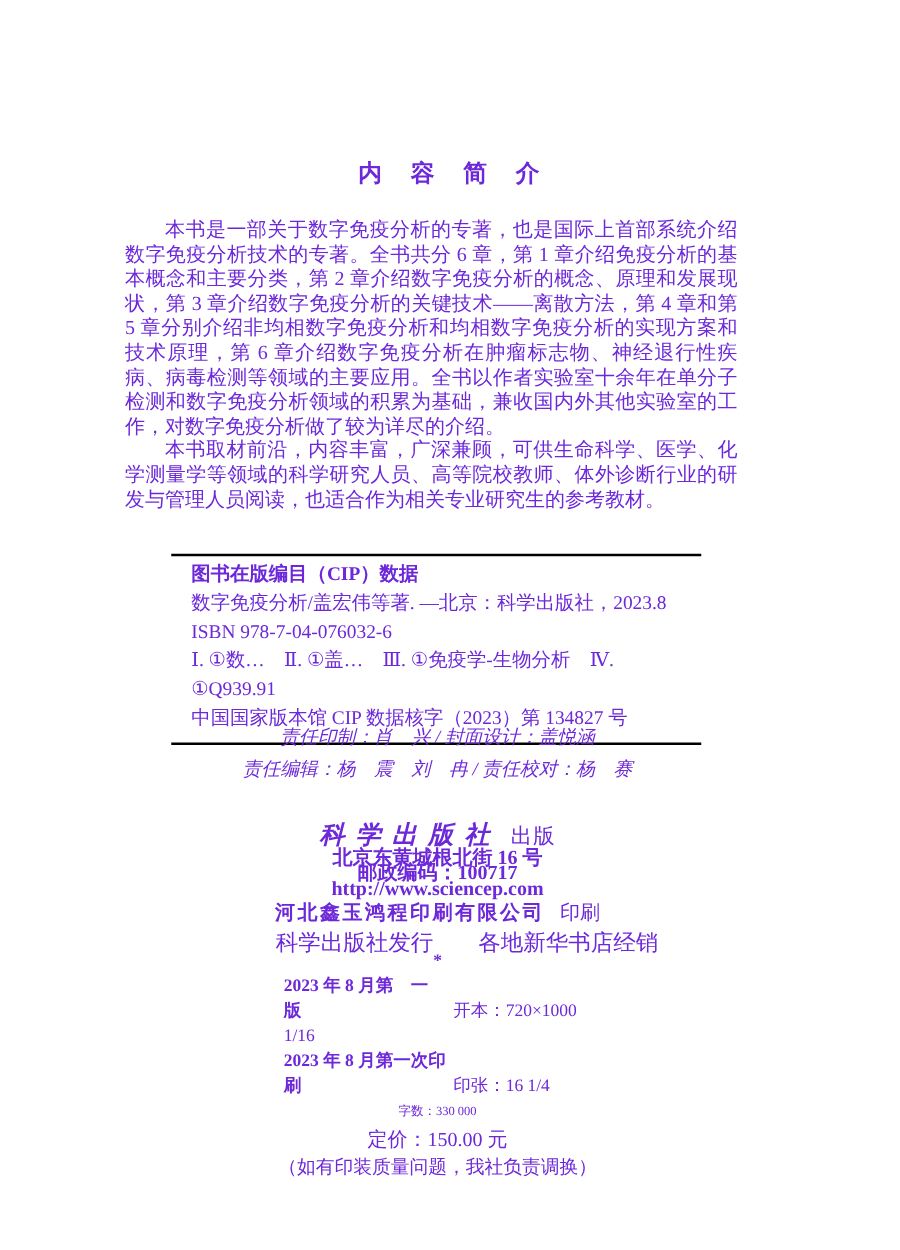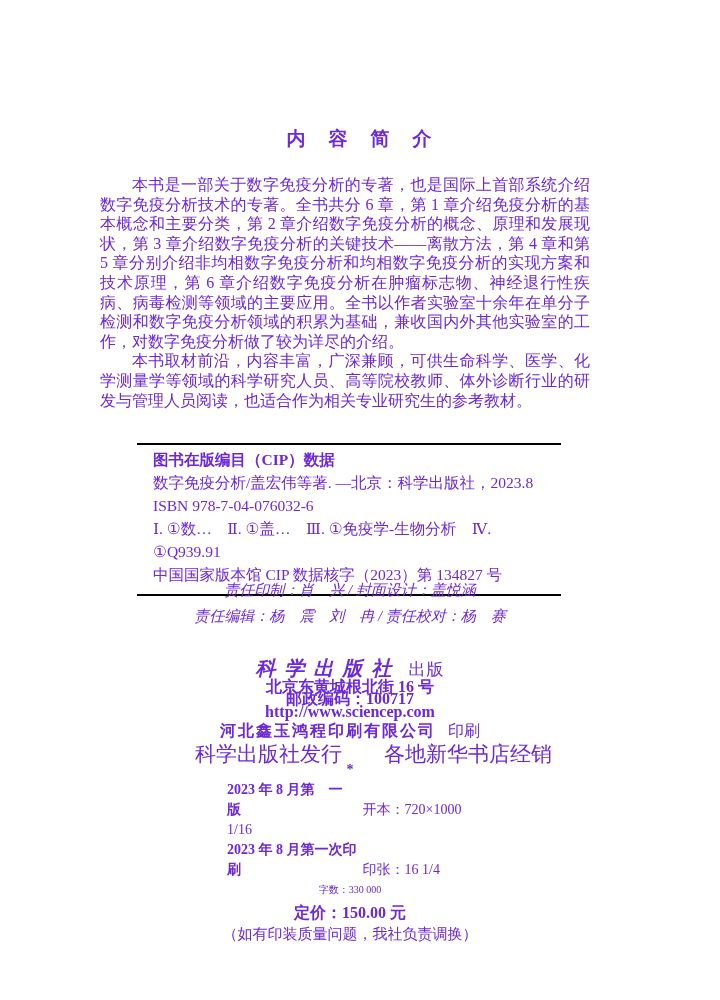--- a/index.html
+++ b/index.html
@@ -52,29 +52,29 @@
   }
   .pub-line { height:26px; line-height:26px; }
   .pub-name {
     font-size:20px; font-weight:bold; font-style:italic; letter-spacing:9px;
   }
   .pub-suffix { font-size:17px; margin-left:4px; letter-spacing:1px; }
   .addr { font-size:16px; font-weight:bold; line-height:12.4px;text-align:center; }
   .printer-line { height:20px; line-height:20px; margin-top:3px; }
   .printer-name { font-size:16px; font-weight:bold; letter-spacing:2px; }
   .printer-suffix { font-size:16px; margin-left:8px; }
-  .dist { font-size:21px; margin-top:4px; height:18px; line-height:18px;margin-left:47px; }
+  .dist { font-size:18px; margin-top:4px; height:18px; line-height:18px;margin-left:47px; }
   .star { font-size:14px; font-weight:bold; height:13px; line-height:13px; }
   .pub-rows {
     width:246px; margin:4px auto 0;
     text-align:left; font-size:14px; line-height:20px;
   }
   .pub-rows .l { display:inline-block; width:132px;font-weight:bold; }
   .wordcount { font-size:10px; margin-top:0; height:20px; line-height:20px; }
-  .price { font-size:16px; font-weight:bold; margin-top:2px; height:21px; line-height:21px; }
+  .price { font-size:16px; font-weight:normal; margin-top:2px; height:21px; line-height:21px; }
   .note { font-size:15px; margin-top:1px; height:20px; line-height:20px; }
 </style>
 </head>
 <body>
 
 <div class="page">
 
   <h1 class="intro-title">内　容　简　介</h1>
 
   <div class="intro">

